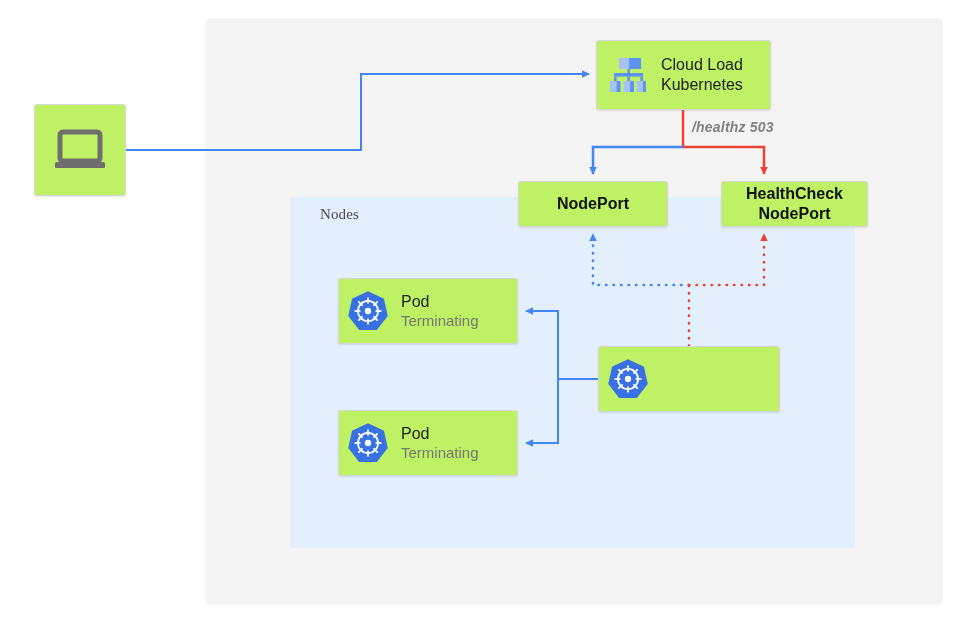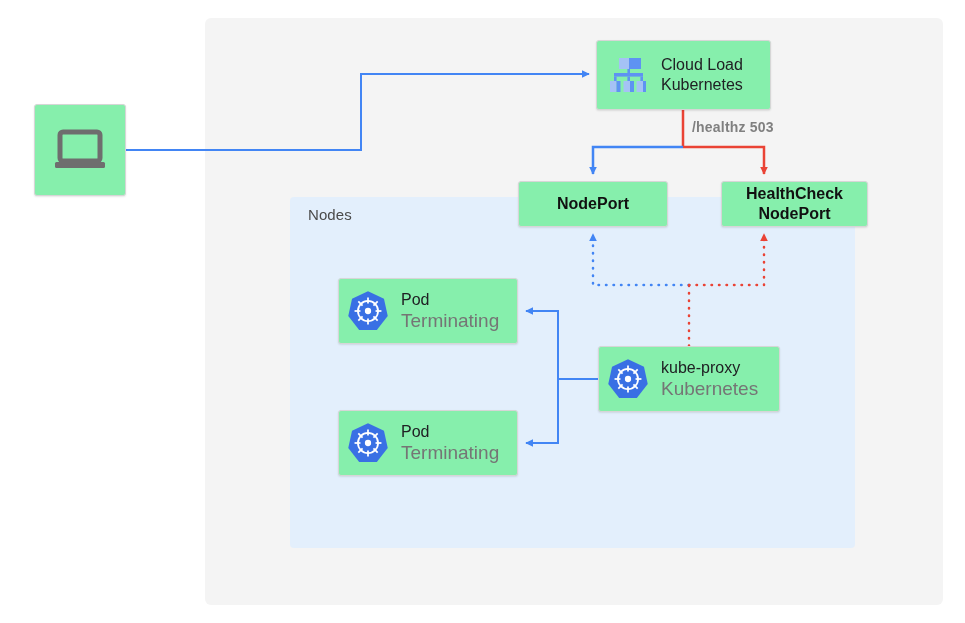--- a/index.html
+++ b/index.html
@@ -31,49 +31,50 @@
     position: absolute;
     left: 290px;
     top: 197px;
     width: 565px;
     height: 351px;
     background: #e3effc;
     border-radius: 4px;
   }
   .panel-nodes-label {
     position: absolute;
-    left: 308px;
+    left: 320px;
     top: 206px;
     font-size: 15px;
     color: #4a4a4a;
     letter-spacing: 0.1px;
+    font-family: Liberation Serif, serif;
   }
 
   
   .card {
     position: absolute;
-    background: #86efac;
+    background: #bef264;
     border: 1px solid #d6d6d6;
     border-radius: 3px;
     box-sizing: border-box;
     box-shadow: 0 1px 2px rgba(0,0,0,0.10);
     display: flex;
     align-items: center;
   }
   .card-plain {
     justify-content: center;
     text-align: center;
   }
   .card-title {
     font-size: 16px;
     color: #202124;
     line-height: 1.22;
   }
   .card-sub {
-    font-size: 19px;
+    font-size: 15px;
     color: #757575;
     line-height: 1.22;
   }
   .card-title-bold {
     font-weight: bold;
     font-size: 16px;
     color: #111111;
     line-height: 1.22;
   }
   .card-icon {
@@ -103,20 +104,21 @@
   #kubeproxy-box .card-text { margin-left: 12px; }
 
   .healthz-label {
     position: absolute;
     left: 692px;
     top: 119px;
     font-size: 14px;
     font-weight: bold;
     color: #808080;
     letter-spacing: 0.2px;
+    font-style: italic;
   }
 
   svg.wires {
     position: absolute;
     left: 0;
     top: 0;
     width: 965px;
     height: 623px;
     pointer-events: none;
   }
@@ -264,19 +266,15 @@
           <line x1="50" y1="68" x2="50" y2="82"></line>
           <line x1="18" y1="50" x2="32" y2="50"></line>
           <line x1="68" y1="50" x2="82" y2="50"></line>
           <line x1="27" y1="27" x2="37" y2="37"></line>
           <line x1="63" y1="63" x2="73" y2="73"></line>
           <line x1="73" y1="27" x2="63" y2="37"></line>
           <line x1="37" y1="63" x2="27" y2="73"></line>
         </g>
       </svg>
     </span>
-    <span class="card-text">
-      <span class="card-title">kube-proxy</span>
-      <span class="card-sub">Kubernetes</span>
-    </span>
   </div>
 
 </div>
 
 </body></html>

